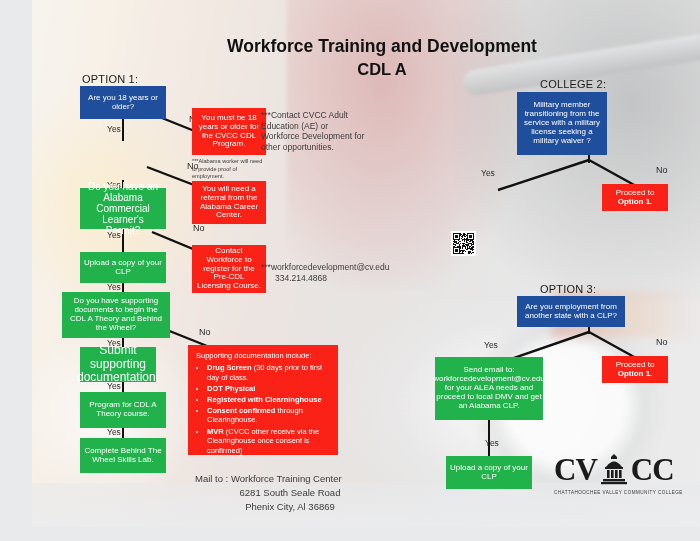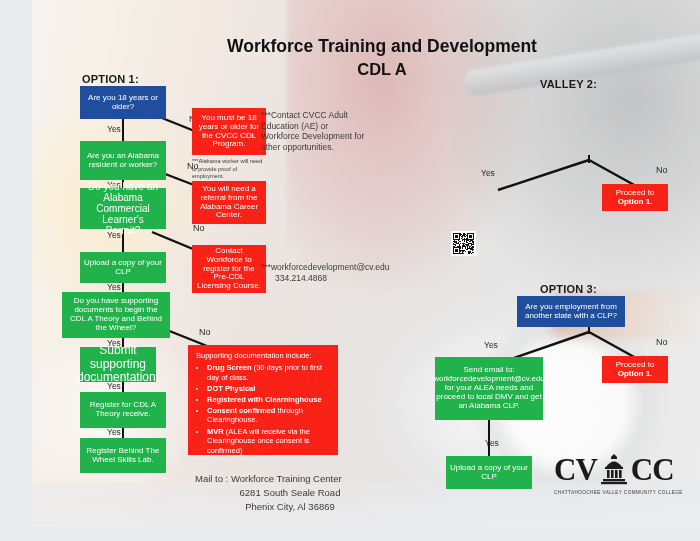--- a/index.html
+++ b/index.html
@@ -75,21 +75,21 @@
     position:absolute;box-sizing:border-box;
     display:flex;align-items:center;justify-content:center;
     text-align:center;color:#ffffff;line-height:1.12;
     padding:3px 4px;
   }
   .blue{background:#1f4e9c;}
   .green{background:#21b24b;}
   .red{background:#fa2217;}
 
   .opt-label{
-    position:absolute;font-weight:bold;color:#1a1a1a;letter-spacing:.2px;
+    position:absolute;font-weight:normal;color:#1a1a1a;letter-spacing:.2px;
   }
   .edge-lbl{position:absolute;color:#2a2a2a;padding-left:24px;}
   .note{position:absolute;color:#3a3a3a;line-height:1.25;}
   svg.conn{position:absolute;left:0;top:0;width:700px;height:541px;overflow:visible;pointer-events:none;}
 
   
   .title{
     position:absolute;left:0;right:0;text-align:center;
     font-weight:bold;color:#111;
   }
@@ -171,21 +171,20 @@
   <div class="title" style="top:36px;font-size:17.5px;">Workforce Training and Development</div>
   <div class="title" style="top:60px;font-size:16.5px;">CDL A</div>
 
   <div class="opt-label" style="left:50px;top:73px;font-size:11px;">OPTION 1:</div>
 
   <div class="node blue" style="left:48px;top:86px;width:86px;height:33px;font-size:8px;">Are you 18 years or older?</div>
 
   <div class="edge-lbl" style="left:51px;top:124px;font-size:8.5px;">Yes</div>
   <div class="edge-lbl" style="left:133px;top:114px;font-size:9px;">No</div>
 
-  <div class="node green" style="left:48px;top:141px;width:86px;height:39px;font-size:8px;">Are you an Alabama resident or worker?</div>
 
   <div class="edge-lbl" style="left:51px;top:180px;font-size:8.5px;">Yes</div>
   <div class="edge-lbl" style="left:131px;top:161px;font-size:9px;">No</div>
 
   <div class="node green" style="left:48px;top:188px;width:86px;height:41px;font-size:10px;">Do you have an Alabama Commercial Learner's Permit?</div>
 
   <div class="edge-lbl" style="left:51px;top:230px;font-size:8.5px;">Yes</div>
   <div class="edge-lbl" style="left:137px;top:223px;font-size:9px;">No</div>
 
   <div class="node green" style="left:48px;top:252px;width:86px;height:31px;font-size:8px;">Upload a copy of your  CLP</div>
@@ -194,25 +193,25 @@
 
   <div class="node green" style="left:30px;top:292px;width:108px;height:46px;font-size:8px;">Do you have supporting documents to begin the CDL A Theory and Behind the Wheel?</div>
 
   <div class="edge-lbl" style="left:51px;top:338px;font-size:8.5px;">Yes</div>
   <div class="edge-lbl" style="left:143px;top:327px;font-size:9px;">No</div>
 
   <div class="node green" style="left:48px;top:347px;width:76px;height:35px;font-size:12px;">Submit supporting documentation.</div>
 
   <div class="edge-lbl" style="left:51px;top:381px;font-size:8.5px;">Yes</div>
 
-  <div class="node green" style="left:48px;top:392px;width:86px;height:36px;font-size:8px;">Register for CDL A Theory receive.</div>
+  <div class="node green" style="left:48px;top:392px;width:86px;height:36px;font-size:8px;">Program for CDL A Theory course.</div>
 
   <div class="edge-lbl" style="left:51px;top:427px;font-size:8.5px;">Yes</div>
 
-  <div class="node green" style="left:48px;top:438px;width:86px;height:35px;font-size:8px;">Register Behind The Wheel Skills Lab.</div>
+  <div class="node green" style="left:48px;top:438px;width:86px;height:35px;font-size:8px;">Complete Behind The Wheel Skills Lab.</div>
 
   <div class="node red" style="left:160px;top:108px;width:74px;height:47px;font-size:8px;">You must be 18 years or older for the CVCC CDL Program.</div>
 
   <div class="note" style="left:229px;top:110px;width:108px;font-size:8.5px;">***Contact CVCC Adult Education (AE) or Workforce Development for other opportunities.</div>
 
   <div class="note" style="left:160px;top:158px;width:74px;font-size:5.6px;line-height:1.35;">***Alabama  worker  will need to provide proof of employment.</div>
 
   <div class="node red" style="left:160px;top:181px;width:74px;height:43px;font-size:8px;">You will need a referral from the Alabama Career Center.</div>
 
 
@@ -223,32 +222,33 @@
     <div style="padding-left:14px;">334.214.4868</div>
   </div>
 
   <div class="docs" style="left:156px;top:345px;width:150px;height:110px;">
     <div class="dhead">Supporting documentation include:</div>
     <ul>
       <li><b>Drug Screen</b><span> (30 days prior to first  day of class.</span></li>
       <li><b>DOT Physical</b><span></span></li>
       <li><b>Registered with Clearninghouse</b><span></span></li>
       <li><b>Consent confirmed</b><span> through Clearinghouse.</span></li>
-      <li><b>MVR</b><span> (ALEA will receive via the Clearinghouse once consent is confirmed)</span></li>
+      <li><b>MVR</b><span> (CVCC other receive via the Clearinghouse once consent is confirmed)</span></li>
     </ul>
   </div>
 
   <div class="mail" style="left:163px;top:472px;width:190px;text-align:left;">
     <div>Mail to : Workforce Training Center</div>
     <div>6281 South Seale Road</div>
     <div>Phenix City, Al 36869</div>
   </div>
 
-  <div class="opt-label" style="left:508px;top:78px;font-size:11px;">VALLEY 2:</div>
-
+  <div class="opt-label" style="left:508px;top:78px;font-size:11px;">COLLEGE 2:</div>
+
+  <div class="node blue" style="left:485px;top:92px;width:90px;height:63px;font-size:8px;">Military member transitioning from the service with a military license seeking a military waiver ?</div>
 
   <div class="edge-lbl" style="left:425px;top:168px;font-size:8.5px;">Yes</div>
   <div class="edge-lbl" style="left:600px;top:165px;font-size:9px;">No</div>
 
 
   <div class="node red" style="left:570px;top:184px;width:66px;height:27px;font-size:8px;flex-direction:column;">
     <span>Proceed to</span>
     <span style="font-weight:bold;">Option 1.</span>
   </div>
 

